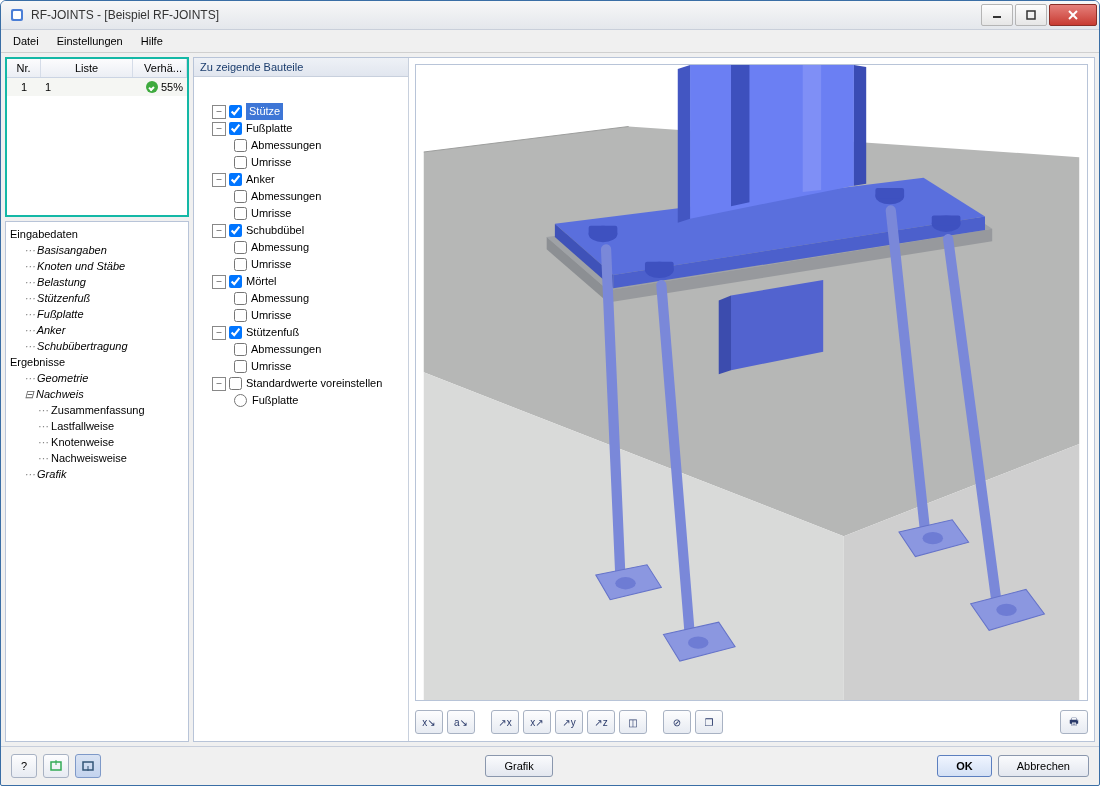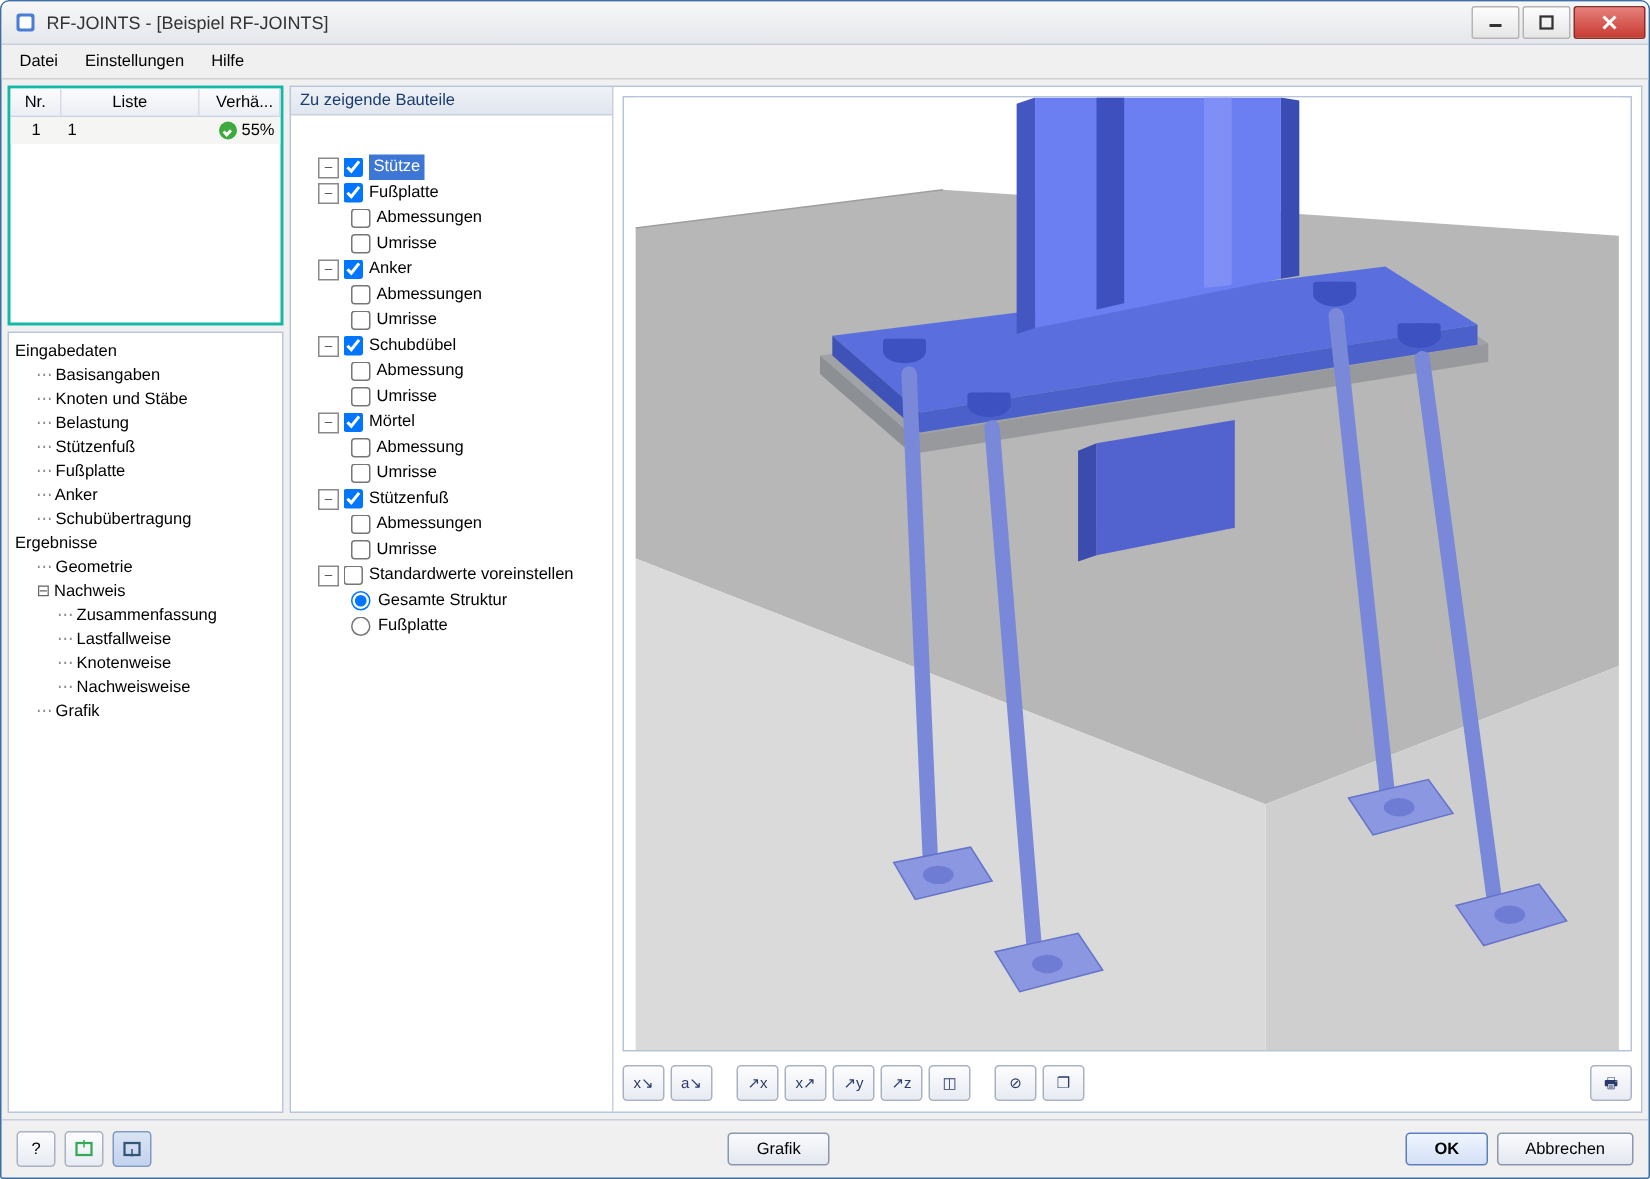--- a/index.html
+++ b/index.html
@@ -22,21 +22,21 @@
 .gh.vh{flex:1;text-align:right;}
 .grid-row{display:flex;font-size:11px;background:#f5f6f3;}
 .gr{padding:3px 4px;box-sizing:border-box;}
 .gr.nr{width:34px;text-align:center;}
 .gr.ls{width:92px;}
 .gr.vh{flex:1;text-align:right;display:flex;align-items:center;justify-content:flex-end;gap:3px;}
 .ok-ico{width:12px;height:12px;border-radius:50%;background:#3eaa3e;position:relative;}
 .ok-ico:after{content:"";position:absolute;left:3px;top:5px;width:3px;height:2px;border-left:2px solid #fff;border-bottom:2px solid #fff;transform:rotate(-45deg);}
 .nav-tree{flex:1;border:1px solid #b8c4d8;background:#fff;padding:4px 4px;overflow:auto;font-size:11px;line-height:16px;}
 .nav-tree .cat{font-weight:normal;color:#000;}
-.nav-tree .item{padding-left:14px;color:#000;cursor:default;}
+.nav-tree .item{padding-left:14px;color:#000;cursor:default;font-style:italic;}
 .nav-tree .sub{padding-left:28px;}
 .nav-tree .exp{display:inline-block;width:10px;text-align:center;margin-right:2px;color:#666;}
 
 .right-panel{flex:1;display:flex;flex-direction:column;min-width:0;}
 .panel-head{height:18px;background:linear-gradient(#e9edf3,#d7dee9);border:1px solid #b8c4d8;border-bottom:none;padding:2px 6px;font-size:11px;color:#333;}
 .panel-body{flex:1;border:1px solid #b8c4d8;background:#fff;display:flex;min-height:0;}
 .comp-tree{width:214px;border-right:1px solid #c8d0dd;display:flex;flex-direction:column;gap:22px;}
 .comp-head{background:linear-gradient(#eef1f6,#e1e6ef);border-bottom:1px solid #c8d0dd;padding:3px 6px;font-size:11px;color:#1b3d6d;}
 .comp-body{flex:1;overflow:auto;padding:4px 2px;font-size:11px;line-height:17px;}
 .tn{display:flex;align-items:center;gap:3px;padding-left:4px;}
@@ -210,24 +210,20 @@
                 <span>Abmessungen</span>
               </div>
             <div class="tn d2">
                 <input type="checkbox" style="">
                 <span>Umrisse</span>
               </div>
             <div class="tn d1">
                 <span class="tw">–</span>
                 <input type="checkbox" style="">
                 <span>Standardwerte voreinstellen</span>
-              </div>
-            <div class="tn d2">
-                <input type="radio" name="std" checked="" style="">
-                <span>Gesamte Struktur</span>
               </div>
             <div class="tn d2">
                 <input type="radio" name="std" style="">
                 <span>Fußplatte</span>
               </div>
           </div>
         </div>
 
         <div class="viewer">
           <div class="canvas-wrap">

